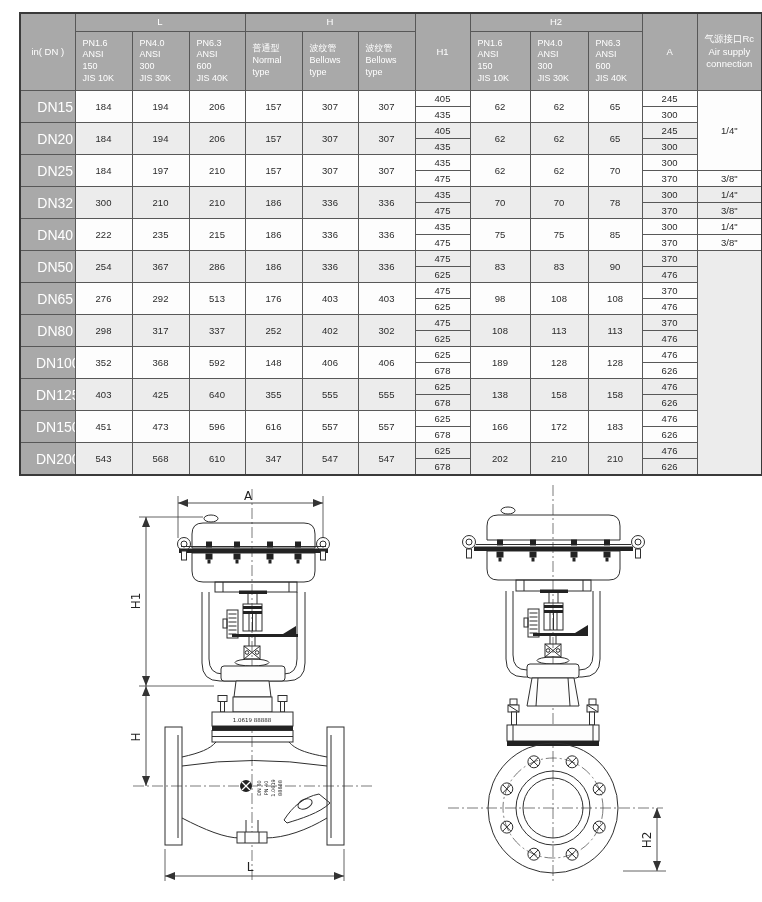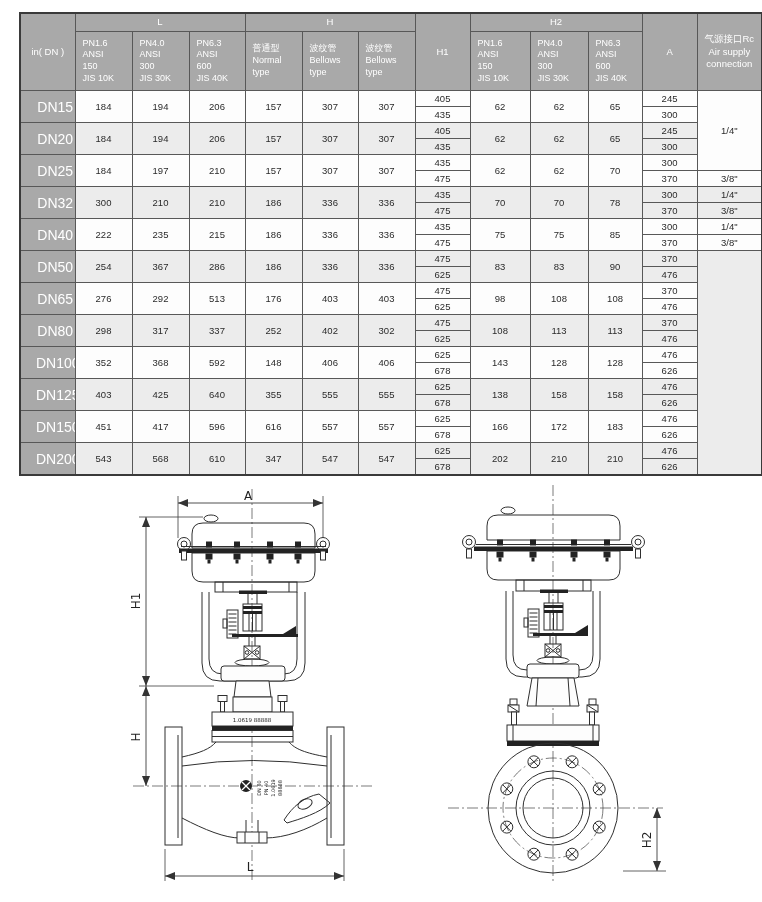--- a/index.html
+++ b/index.html
@@ -259,21 +259,21 @@
           </tr>
           <tr>
             <th rowspan="2" class="rowlabel">DN100</th>
             <td rowspan="2">352</td>
             <td rowspan="2">368</td>
             <td rowspan="2">592</td>
             <td rowspan="2">148</td>
             <td rowspan="2">406</td>
             <td rowspan="2">406</td>
             <td>625</td>
-            <td rowspan="2">143</td>
+            <td rowspan="2">189</td>
             <td rowspan="2">128</td>
             <td rowspan="2">128</td>
             <td>476</td>
           </tr>
           <tr>
             <td>678</td>
             <td>626</td>
           </tr>
           <tr class="alt">
             <th rowspan="2" class="rowlabel">DN125</th>
@@ -289,21 +289,21 @@
             <td rowspan="2">158</td>
             <td>476</td>
           </tr>
           <tr class="alt">
             <td>678</td>
             <td>626</td>
           </tr>
           <tr>
             <th rowspan="2" class="rowlabel">DN150</th>
             <td rowspan="2">451</td>
-            <td rowspan="2">417</td>
+            <td rowspan="2">473</td>
             <td rowspan="2">596</td>
             <td rowspan="2">616</td>
             <td rowspan="2">557</td>
             <td rowspan="2">557</td>
             <td>625</td>
             <td rowspan="2">166</td>
             <td rowspan="2">172</td>
             <td rowspan="2">183</td>
             <td>476</td>
           </tr>

